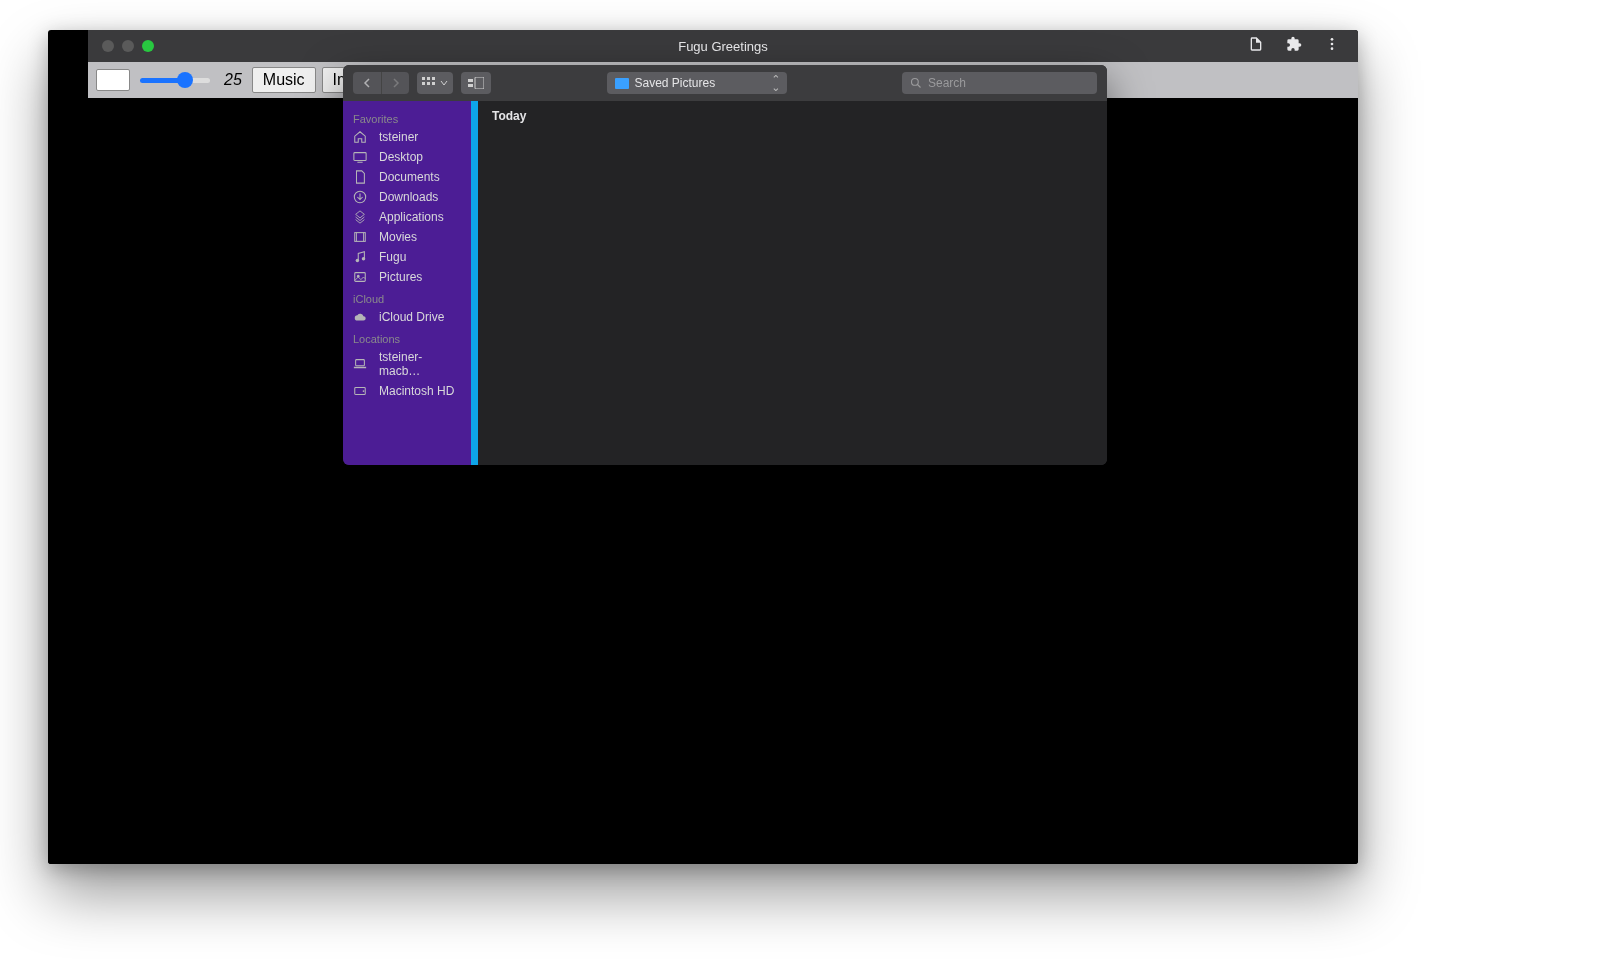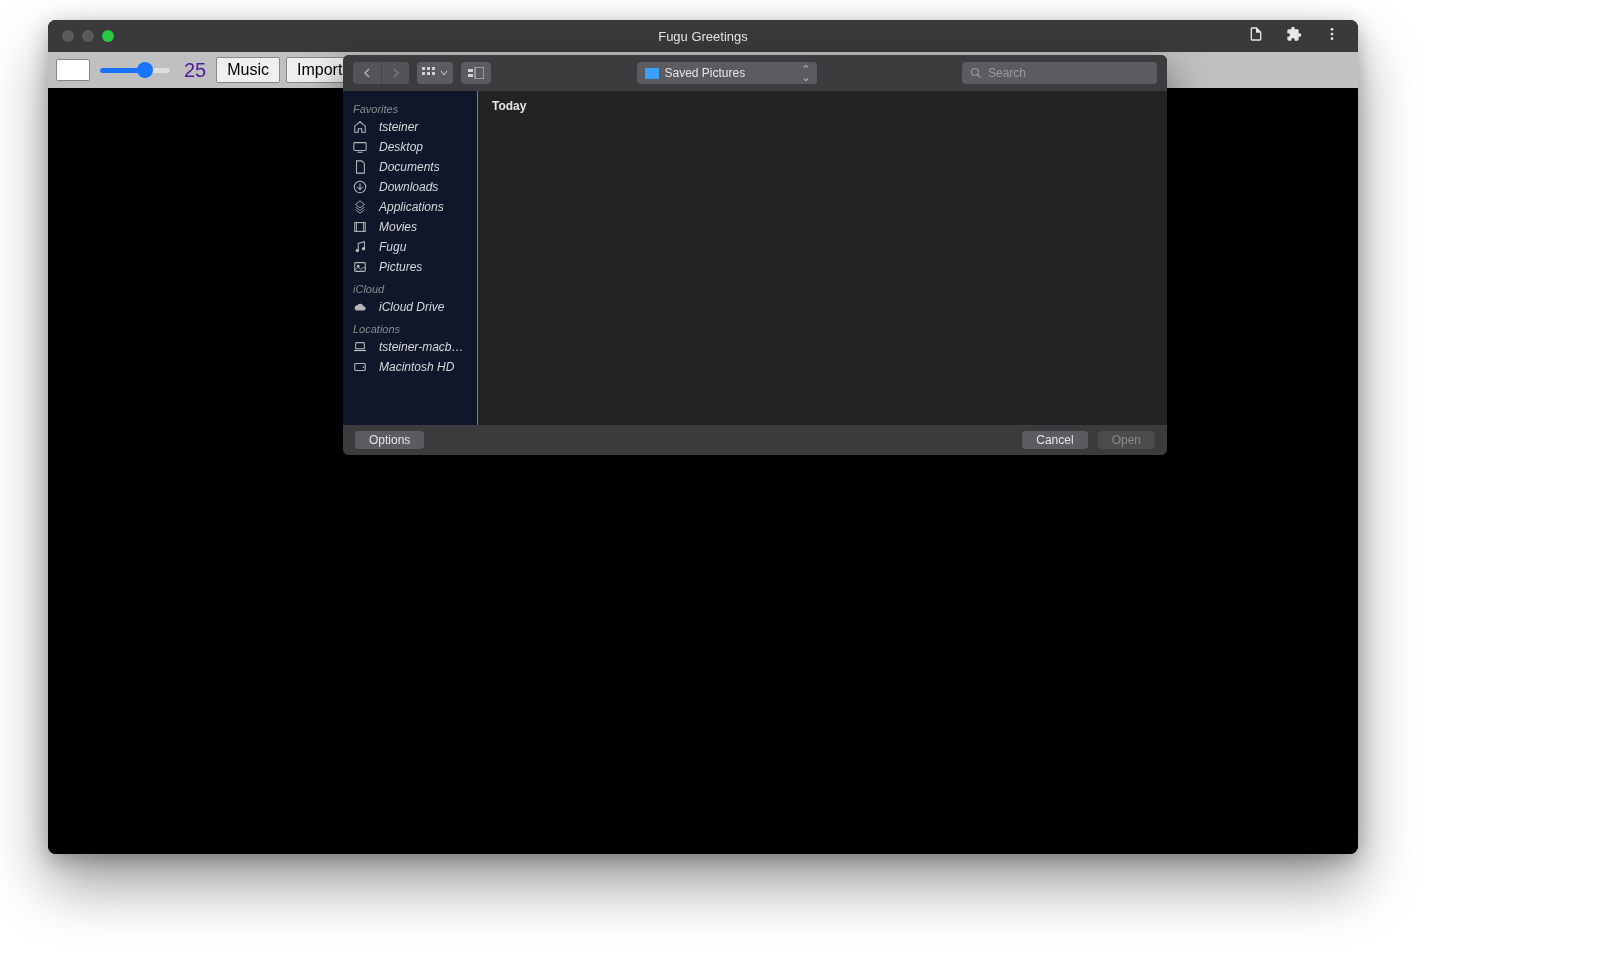--- a/index.html
+++ b/index.html
@@ -6,27 +6,28 @@
   body {
     background: #ffffff;
     font-family: -apple-system, BlinkMacSystemFont, "Segoe UI", Helvetica, Arial, sans-serif;
     width: 1600px;
     height: 959px;
     position: relative;
   }
   .app-window {
     position: absolute;
     left: 48px;
-    top: 20px;
+    top: 30px;
     width: 1310px;
     height: 834px;
     background: #000;
-    border-radius: 8px;
+    border-radius: 3px;
     overflow: hidden;
     box-shadow: 0 30px 60px rgba(0,0,0,0.4), 0 5px 20px rgba(0,0,0,0.25);
+    padding-left: 40px;
   }
   .titlebar {
     height: 32px;
     background: #3a3a3c;
     display: flex;
     align-items: center;
     position: relative;
   }
   .traffic-lights { display: flex; gap: 8px; padding-left: 14px; }
   .traffic-lights span { width: 12px; height: 12px; border-radius: 50%; display:inline-block;}
@@ -47,34 +48,34 @@
   .color-swatch {
     width:34px; height:22px; background:#fff; border:1px solid #888; border-radius:2px;
   }
   .slider {
     width: 70px; height:5px; background:linear-gradient(to right,#1a73ff 0%, #1a73ff 55%, #ddd 55%, #ddd 100%);
     border-radius:3px; position:relative; margin:0 4px;
   }
   .slider-thumb{
     position:absolute; left:53%; top:-6px; width:16px; height:16px; background:#1a73ff; border-radius:50%;
   }
-  .slider-value { font-size:20px; color:#4c1d95; padding:0 4px; }
+  .slider-value { font-size:16px; color:#000000; padding:0 4px;font-style:italic; }
   .tool-btn {
     padding: 3px 10px; font-size:16px; background:#efefef; border:1px solid #888; color:#000;
     cursor:pointer; border-radius:2px;
   }
   .canvas-area{
     position:absolute; top:68px; left:0; right:0; bottom:0; background:#000;
   }
   
   .open-dialog{
     position:absolute;
     left: 295px;
     top: 35px;
-    width: 824px;
+    width: 764px;
     height: 400px;
     background:#2f2f31;
     border-radius:6px;
     display:flex; flex-direction:column;
     overflow:hidden;
     box-shadow: 0 15px 40px rgba(0,0,0,0.5);
   }
   .dlg-toolbar{
     height:36px; background:#3c3c3e;
     display:flex; align-items:center; padding:0 10px; gap:8px;
@@ -102,24 +103,23 @@
   }
   .path-control .folder-icon{width:14px;height:11px;background:#3aa0ff;border-radius:1px;}
   .path-control .chevrons{margin-left:auto;color:#bbb;font-size:11px;line-height:8px;letter-spacing:-2px;}
   .search-field{
     width:195px; height:22px; background:#5c5c60; border-radius:4px;
     display:flex; align-items:center; padding:0 8px; gap:6px; color:#9a9a9c; font-size:12px;
   }
   .search-field svg{width:12px;height:12px;fill:#9a9a9c;}
   .dlg-body{flex:1; display:flex; min-height:0;}
   .sidebar{
-    width:135px; background:#0f172a; overflow-y:auto; padding:6px 0;
-    border-right:1px solid #0ea5e9;
+    width:135px; background:#4c1d95; overflow-y:auto; padding:6px 0;
+    border-right:7px solid #0ea5e9;
     scrollbar-width:thin;
-    font-style:italic;
   }
   .sidebar::-webkit-scrollbar{width:8px;background:#39393b;}
   .sidebar::-webkit-scrollbar-thumb{background:#5a5a5c;border-radius:4px;}
   .sb-section{font-size:11px;color:#8a8a8c;padding:6px 10px 2px 10px;}
   .sb-item{
     display:flex;align-items:center;gap:12px;padding:3px 10px;
     color:#d8d8da;font-size:12px;cursor:pointer;
   }
   .sb-item svg{width:14px;height:14px;fill:#b5b5b7;flex-shrink:0;}
   .file-pane{
@@ -317,20 +317,14 @@
                 <circle cx="12" cy="8" r="1" fill="#b5b5b7"></circle>
               </svg></span>
             <span>Macintosh HD</span>
           </div>
         </div>
       <div class="file-pane">
         <div class="date-header">Today</div>
       </div>
     </div>
 
-    <div class="dlg-footer">
-      <button class="footer-btn">Options</button>
-      <div class="footer-spacer"></div>
-      <button class="footer-btn" style="margin-right:10px;">Cancel</button>
-      <button class="footer-btn disabled">Open</button>
-    </div>
   </div>
 </div>
 
 </body></html>

